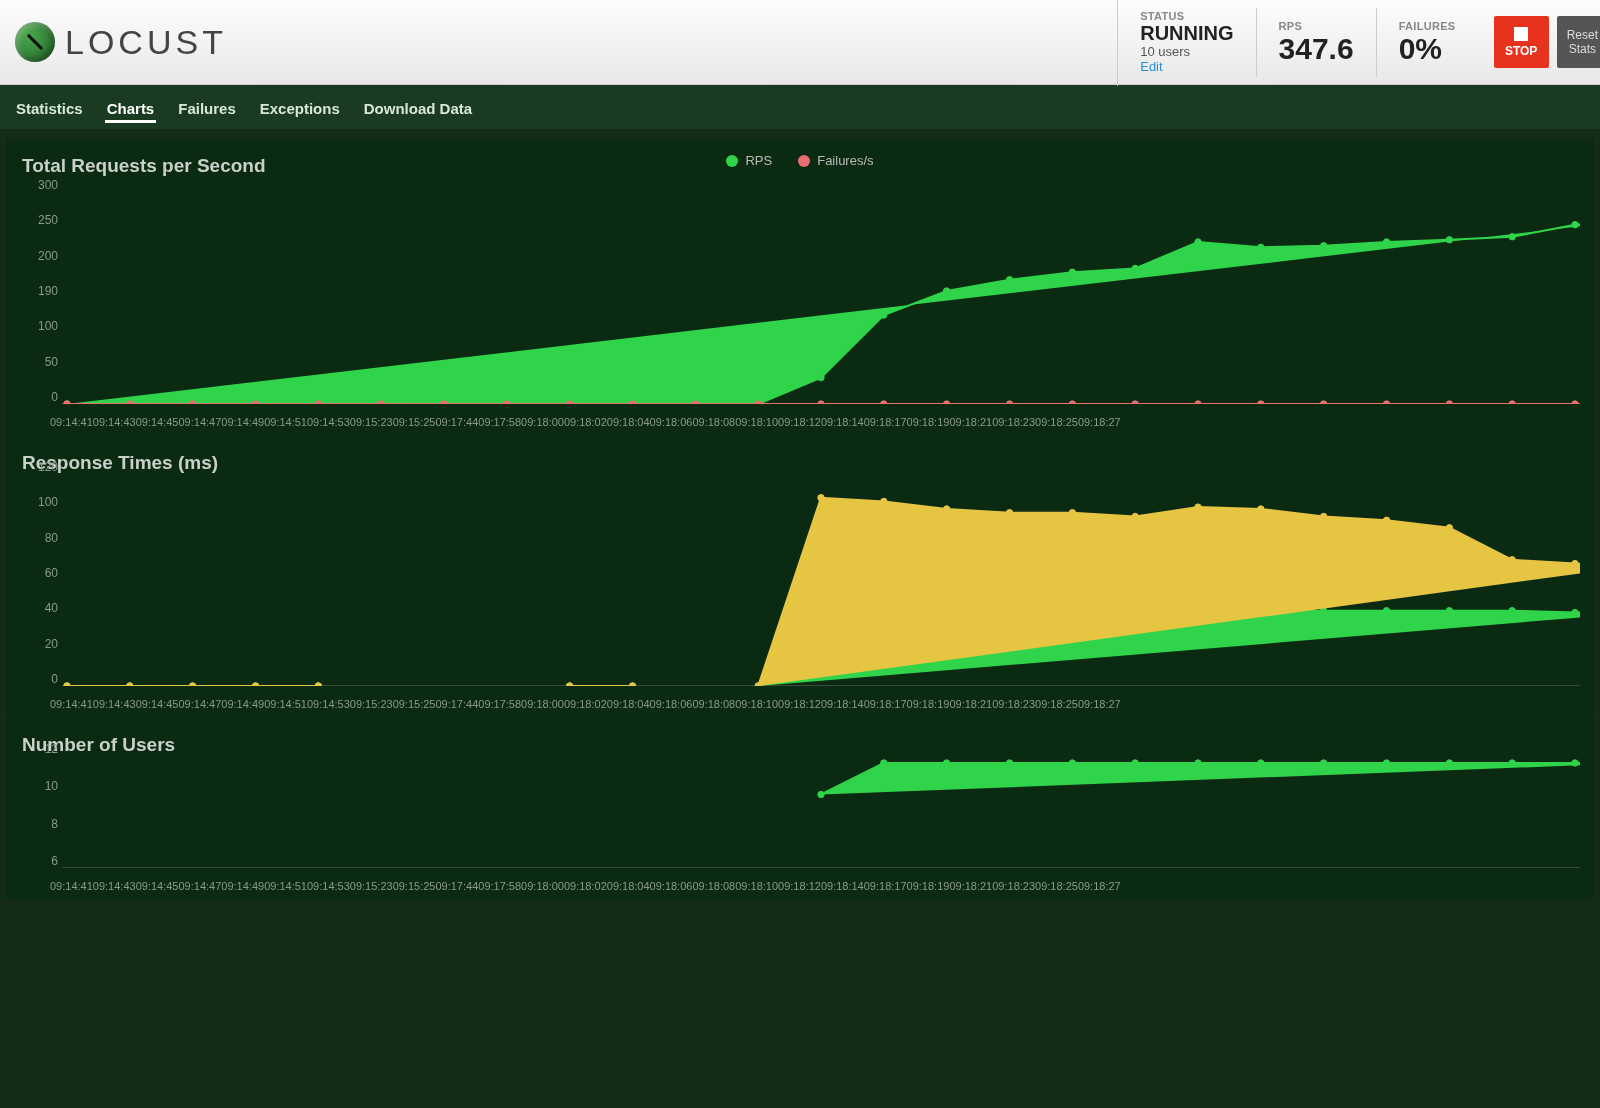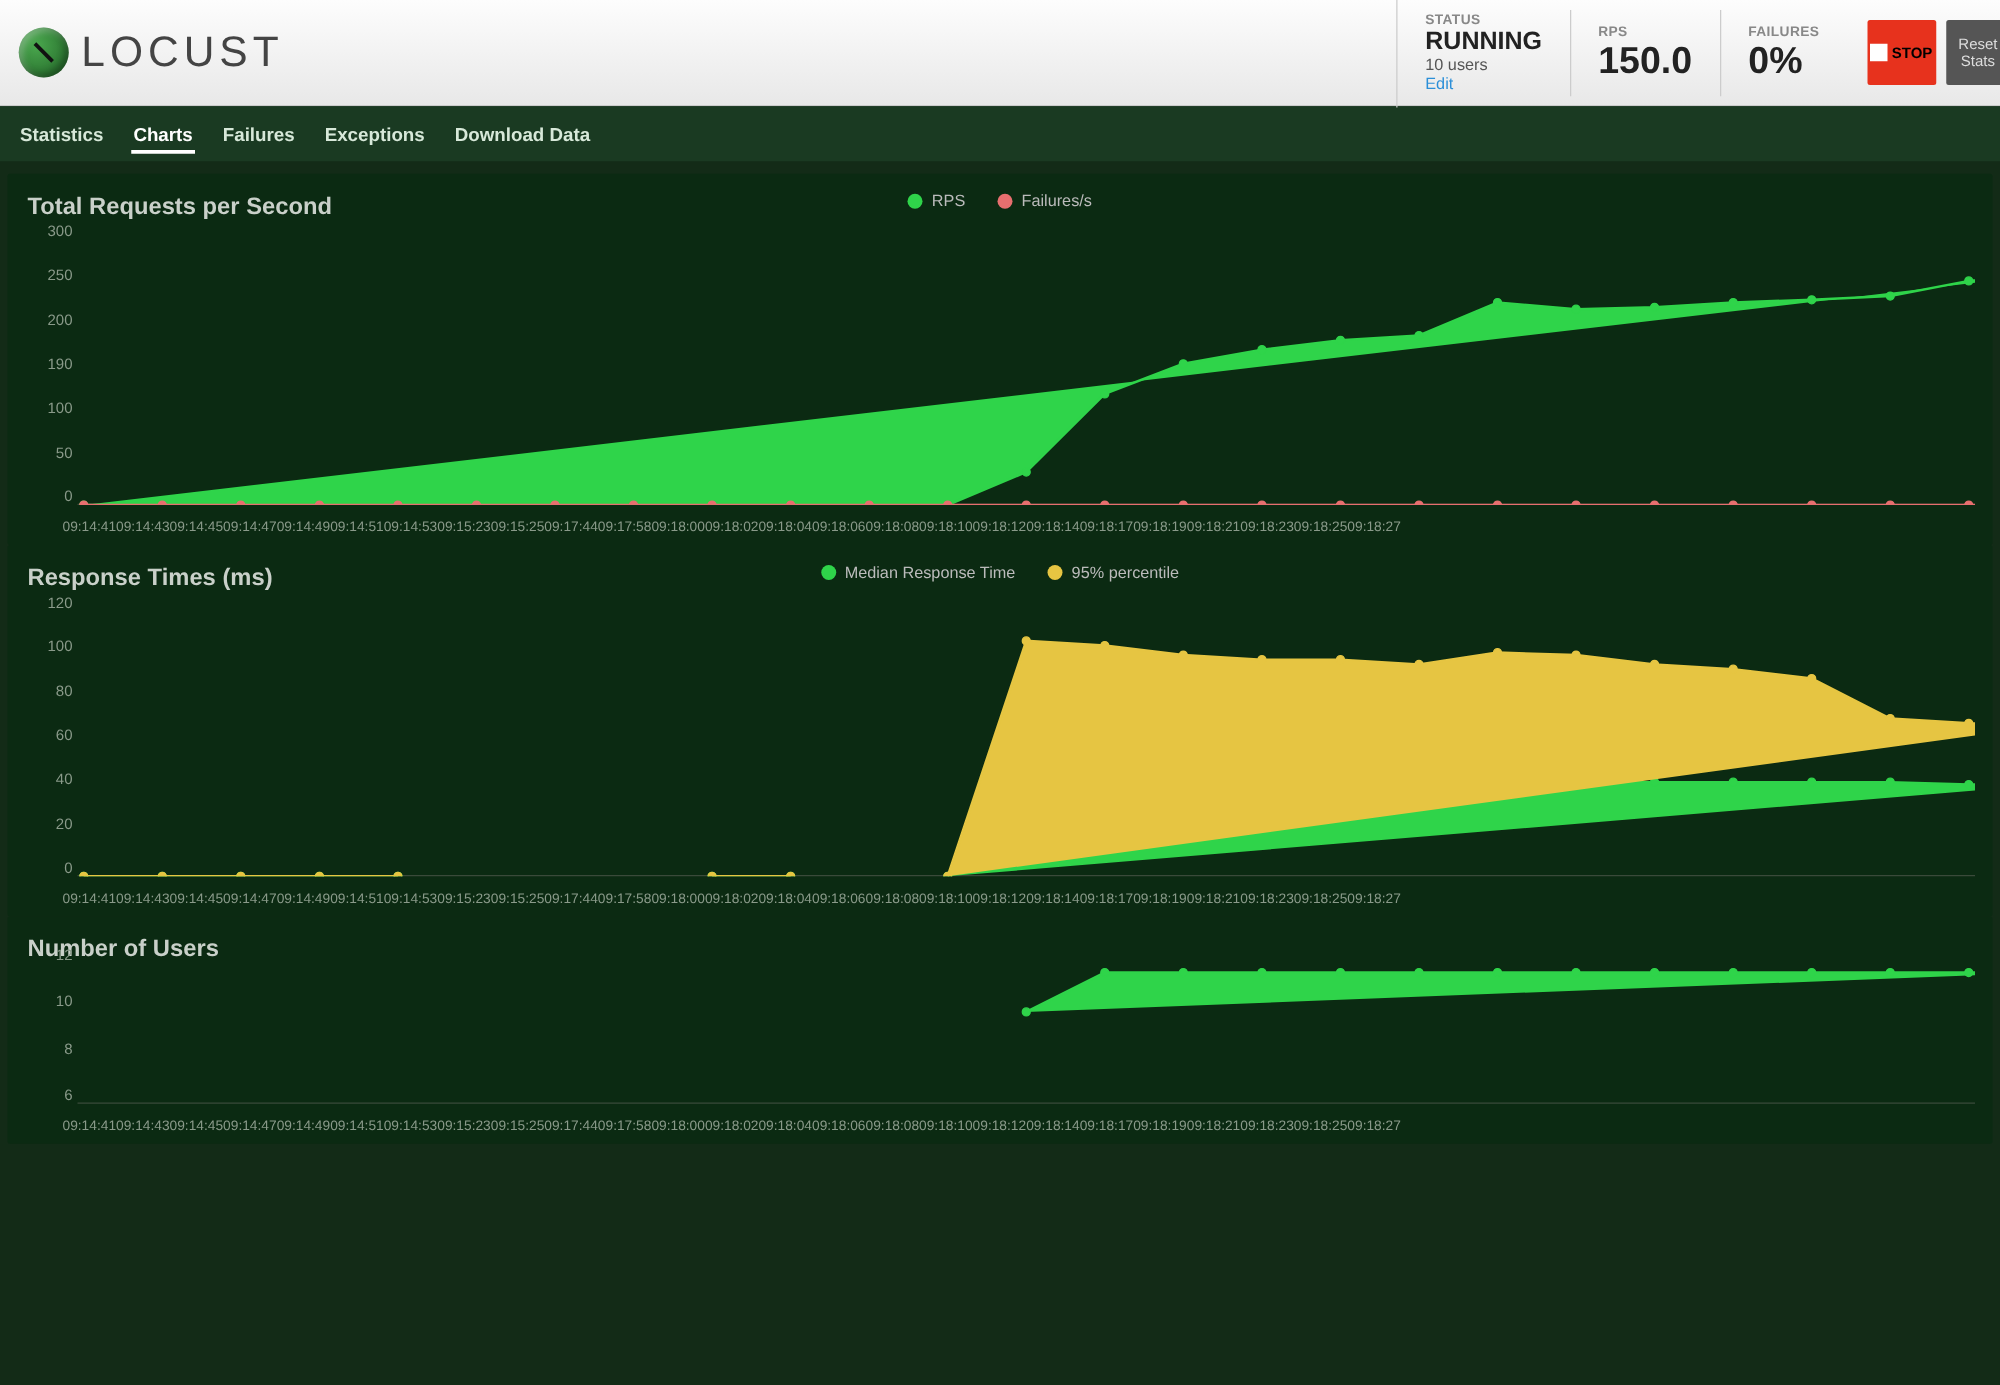--- a/index.html
+++ b/index.html
@@ -39,23 +39,23 @@
   min-width: 110px;
 }
 .stat-box.first-stat { border-left: none; }
 .stat-label { font-size: 11px; color: #888; font-weight: 600; letter-spacing: .3px; }
 .stat-value-big { font-size: 30px; font-weight: 700; color: #222; line-height: 1.1; }
 .stat-value-status { font-size: 20px; font-weight: 700; color: #222; line-height: 1.1; }
 .stat-sub { font-size: 13px; color: #555; }
 .stat-edit { font-size: 13px; color: #2b8fd8; cursor: pointer; }
 .host-val { font-size: 14px; color: #444; }
 .stop-btn {
-  background: #e7321d; color: #000000; border: none;
+  background: #e7321d; color: #ffffff; border: none;
   width: 55px; height: 52px; margin: 0 8px; cursor: pointer;
-  display: flex; align-items: center; justify-content: center;
+  display: flex; flex-direction: column; align-items: center; justify-content: center;
   gap: 3px; border-radius: 2px;
 }
 .stop-btn .sq { width: 14px; height: 14px; background: #fff; }
 .stop-btn .lbl { font-size: 12px; font-weight: 600; }
 .reset-btn {
   background: #555; color: #ddd; border: none;
   height: 52px; padding: 0 10px; cursor: pointer;
   display: flex; flex-direction: column; align-items: center; justify-content: center;
   font-size: 12px; border-radius: 2px; margin-right: -8px;
 }
@@ -120,21 +120,21 @@
   </div>
   <div class="spacer"></div>
   <div class="stat-box">
     <div class="stat-label">STATUS</div>
     <div class="stat-value-status">RUNNING</div>
     <div class="stat-sub">10 users</div>
     <div class="stat-edit">Edit</div>
   </div>
   <div class="stat-box">
     <div class="stat-label">RPS</div>
-    <div class="stat-value-big">150.0</div>
+    <div class="stat-value-big">347.6</div>
   </div>
   <div class="stat-box">
     <div class="stat-label">FAILURES</div>
     <div class="stat-value-big">0%</div>
   </div>
   <button class="stop-btn">
     <span class="sq"></span>
     <span class="lbl">STOP</span>
   </button>
   <button class="reset-btn">
@@ -259,30 +259,20 @@
           <span>09:18:19</span>
           <span>09:18:21</span>
           <span>09:18:23</span>
           <span>09:18:25</span>
           <span>09:18:27</span>
         </div>
       </div>
     </div>
     <div class="chart-panel">
       <div class="chart-title">Response Times (ms)</div>
-      <div class="legend">
-        <div class="legend-item">
-          <span class="legend-dot" style="background: rgb(47, 212, 74);"></span>
-          <span>Median Response Time</span>
-        </div>
-        <div class="legend-item">
-          <span class="legend-dot" style="background: rgb(230, 197, 66);"></span>
-          <span>95% percentile</span>
-        </div>
-      </div>
       <div class="chart-area">
         <div class="y-axis">
           <span>0</span>
           <span>20</span>
           <span>40</span>
           <span>60</span>
           <span>80</span>
           <span>100</span>
           <span>120</span>
         </div>

